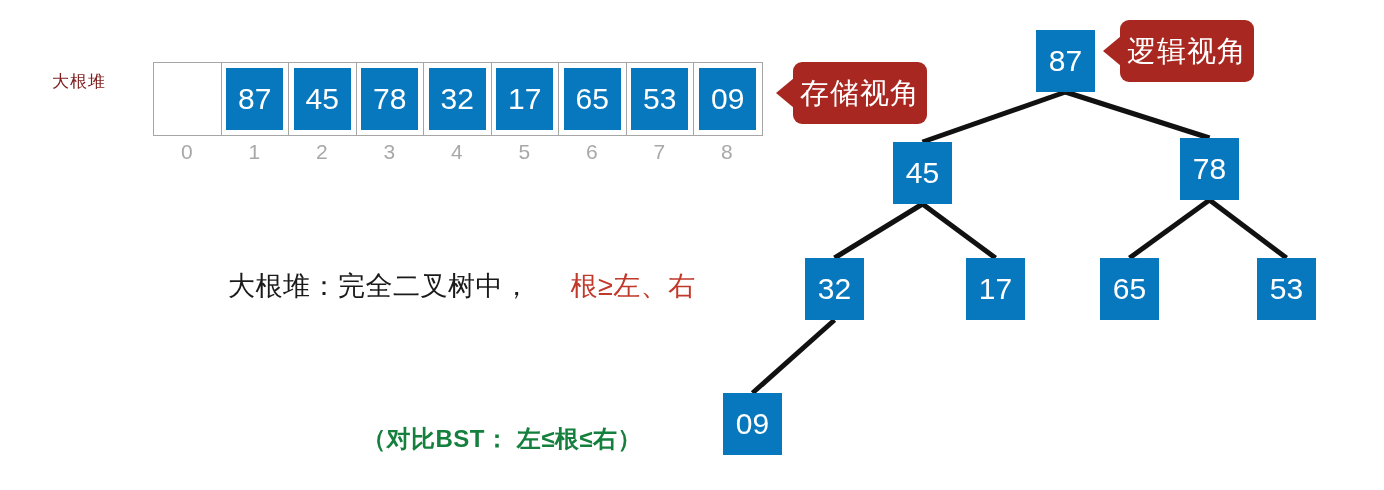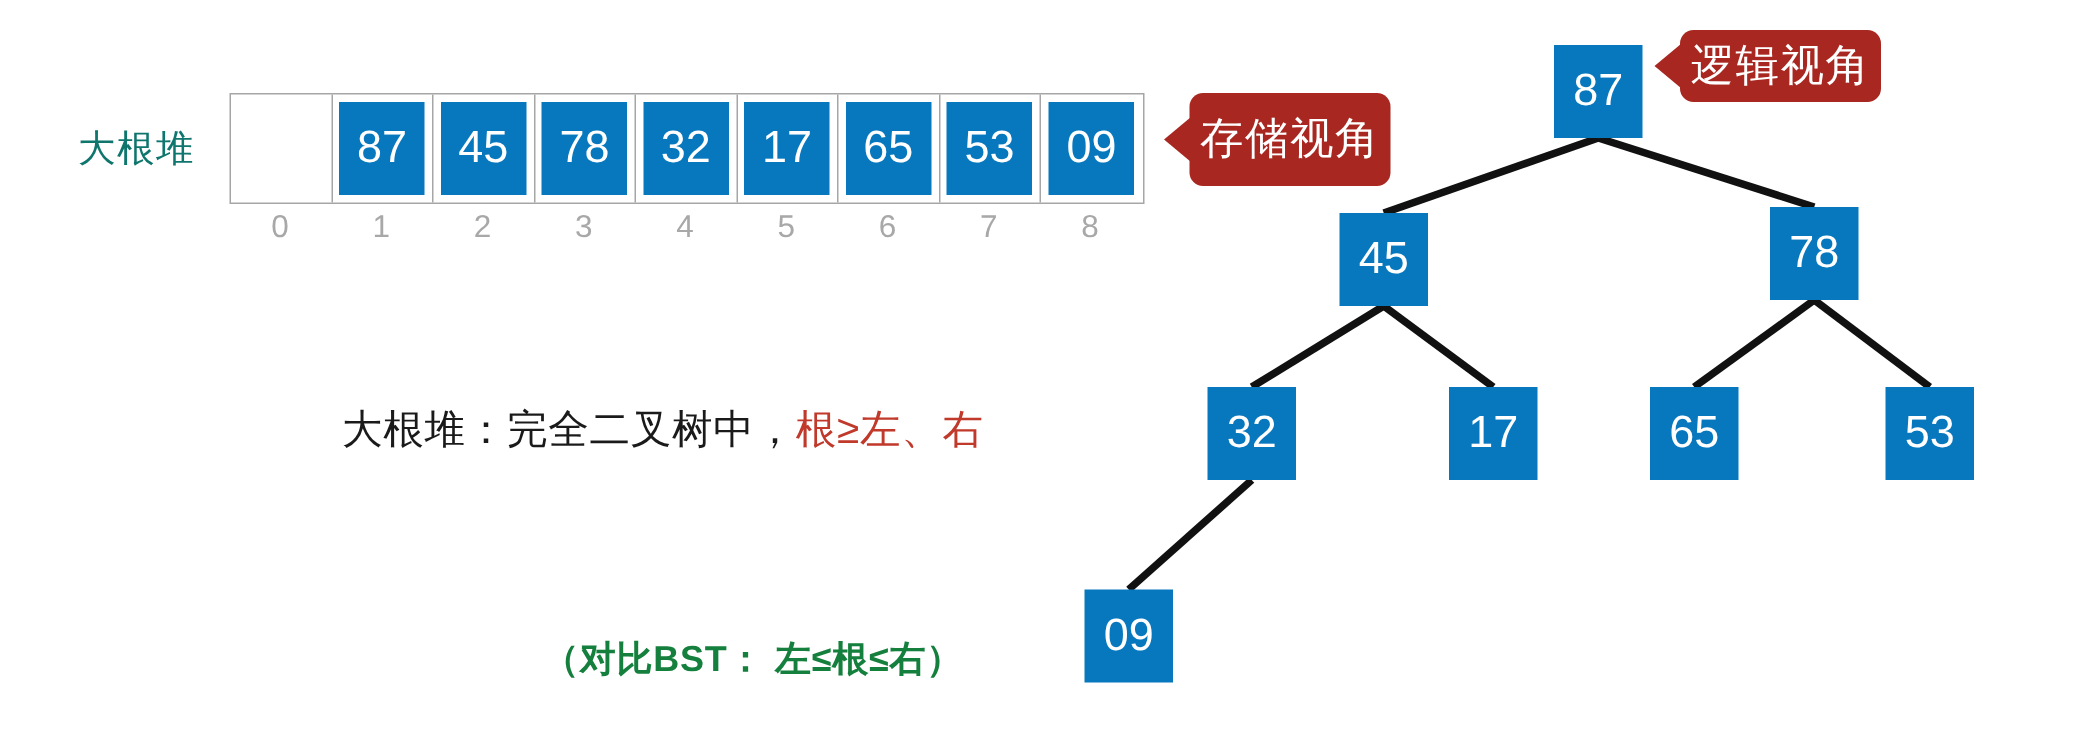--- a/index.html
+++ b/index.html
@@ -1,21 +1,21 @@
 <!DOCTYPE html>
 <html><head>
 <meta charset="utf-8">
 <style>
   html,body{margin:0;padding:0;background:#ffffff;}
   body{width:1384px;height:490px;position:relative;overflow:hidden;
        font-family:"Liberation Sans","DejaVu Sans",sans-serif;}
   #stage{position:absolute;left:0;top:0;width:1384px;height:490px;}
 
   
-  #array-label{position:absolute;left:52px;top:82px;font-size:25px;color:#0f766e;
+  #array-label{position:absolute;left:52px;top:70px;font-size:17px;color:#7f1d1d;
                letter-spacing:1px;white-space:nowrap;}
   #array-wrap{position:absolute;left:153px;top:62px;}
   #array-cells{display:flex;border:1px solid #a6a6a6;height:74px;box-sizing:border-box;background:#fff;}
   .cell{width:67.5px;height:72px;box-sizing:border-box;border-right:1px solid #a6a6a6;
         display:flex;align-items:center;justify-content:center;position:relative;}
   .cell:last-child{border-right:none;}
   .cell .chip{width:57px;height:62px;background:#0878be;display:flex;align-items:center;
               justify-content:center;color:#ffffff;font-size:30px;line-height:1;}
   .cell.empty .chip{background:transparent;}
   #array-index{display:flex;margin-top:4px;}
@@ -23,26 +23,26 @@
 
   
   .callout{position:absolute;background:#a82821;border-radius:9px;color:#fff;
            font-size:29px;line-height:1;display:flex;align-items:center;justify-content:center;
            letter-spacing:1px;}
   .callout .tail{position:absolute;width:0;height:0;left:-17px;top:50%;
                  transform:translateY(-50%);
                  border-top:15px solid transparent;border-bottom:15px solid transparent;
                  border-right:18px solid #a82821;}
   #callout-storage{left:793px;top:62px;width:134px;height:62px;justify-content:center;}
-  #callout-logic{left:1120px;top:20px;width:134px;height:48px;}
+  #callout-logic{left:1120px;top:20px;width:134px;height:62px;}
 
   
   #caption-main{position:absolute;left:228px;top:268px;font-size:27px;color:#1a1a1a;
                 white-space:nowrap;letter-spacing:0.5px;}
-  #caption-main .hi{color:#c0392b;}
+  #caption-main .hi{color:#c0392b;margin-left:40px;}
   #caption-sub{position:absolute;left:362px;top:423px;font-size:24px;color:#15803d;
                font-weight:bold;white-space:nowrap;letter-spacing:0.5px;}
 
   
   #tree{position:absolute;left:0;top:0;width:1384px;height:490px;}
   #tree-edges{position:absolute;left:0;top:0;width:1384px;height:490px;}
   .node{position:absolute;width:59px;height:62px;background:#0878be;color:#ffffff;
         display:flex;align-items:center;justify-content:center;font-size:30px;line-height:1;}
 </style>
 </head>

